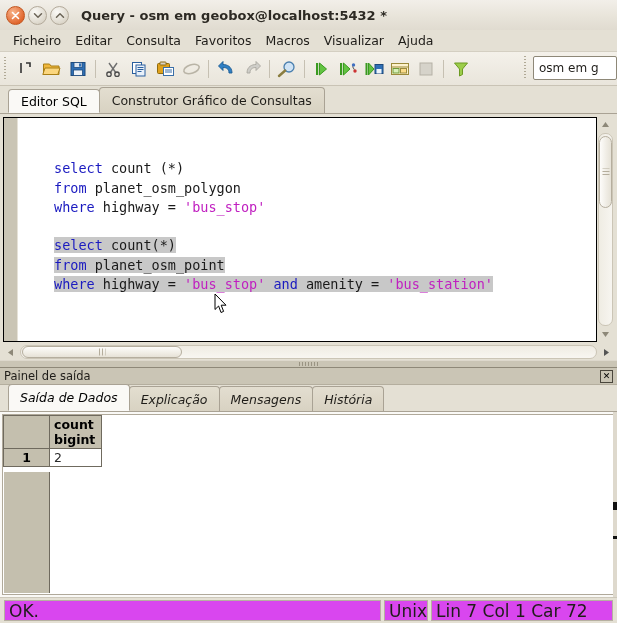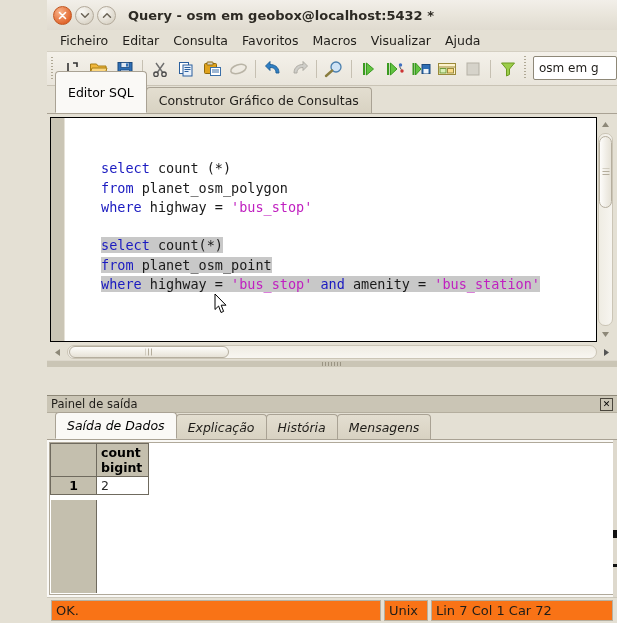--- a/index.html
+++ b/index.html
@@ -8,21 +8,21 @@
     width: 617px; height: 623px;
     overflow: hidden;
     font-family: "DejaVu Sans", "Liberation Sans", sans-serif;
     font-size: 12px;
     background: #ded9cd;
   }
   .window {
     position: relative;
     width: 617px; height: 623px;
     background: #e4e0d4;
-    display: flex; flex-direction: column; padding-left: 47px;
+    display: flex; flex-direction: column;
   }
 
   
   .titlebar {
     height: 30px;
     background: linear-gradient(to bottom, #f2efe9 0%, #e8e4da 55%, #e0dbd0 100%);
     display: flex; align-items: center;
     padding-left: 6px;
     flex: 0 0 auto;
     position: relative;
@@ -128,21 +128,21 @@
     color: #1f1d19;
     border: 1px solid #a9a294;
     border-bottom: none;
     border-radius: 4px 4px 0 0;
     background: linear-gradient(to bottom, #e3ded0, #d8d2c2);
     margin-right: -1px;
   }
   .tab.active {
     background: #faf9f6;
     color: #000;
-    height: 42px;
+    height: 24px;
     border-bottom: 1px solid #faf9f6;
     position: relative; z-index: 2;
   }
 
   
   .editor-area {
     flex: 0 0 auto;
     height: 228px;
     background: #e4e0d4;
     padding: 3px 3px 0 3px;
@@ -255,21 +255,20 @@
     background-image: repeating-linear-gradient(to right, #9a9483 0 1px, transparent 1px 3px);
   }
 
   
   .outpanel {
     flex: 1 1 auto;
     display: flex; flex-direction: column;
     background: #e4e0d4;
     border-top: 1px solid #9c9customNone;
     min-height: 0;
-    margin-top: 28px;
   }
   .out-title {
     height: 18px;
     background: #cac5b5;
     display: flex; align-items: center;
     padding: 0 4px;
     font-size: 11.5px;
     color: #1f1d19;
     flex: 0 0 auto;
     border-top: 1px solid #8e8878;
@@ -370,24 +369,24 @@
     flex: 0 0 auto;
     background: #e4e0d4;
     display: flex; align-items: center;
     padding: 2px 4px;
     gap: 3px;
     border-top: 1px solid #cdc8ba;
   }
   .sfield {
     height: 21px;
     border: 1px solid #b6b0a1;
-    background: #f97316;
+    background: #d946ef;
     display: flex; align-items: center;
     padding: 0 4px;
-    font-size: 13px;
+    font-size: 17px;
     color: #1f1d19;
     white-space: nowrap;
   }
   .sfield.grow { flex: 1 1 auto; }
   .sf-unix { width: 44px; }
   .sf-pos  { width: 182px; }
   .sf-rows { width: 86px; }
   .sf-time { width: 88px; }
 
   
@@ -618,22 +617,22 @@
   <div class="outpanel">
     <div class="out-title">
       <span>Painel de saída</span>
       <span class="spacer"></span>
       <span class="close-box">✕</span>
     </div>
 
     <div class="otabstrip">
       <div class="otab active">Saída de Dados</div>
       <div class="otab">Explicação</div>
+      <div class="otab">Mensagens</div>
       <div class="otab">História</div>
-      <div class="otab">Mensagens</div>
     </div>
 
     <div class="gridwrap">
       <div class="grid">
         <div class="gutter-fill"></div>
         <table class="dg">
           <thead>
             <tr>
               <th class="corner"></th>
               <th class="colhdr">

